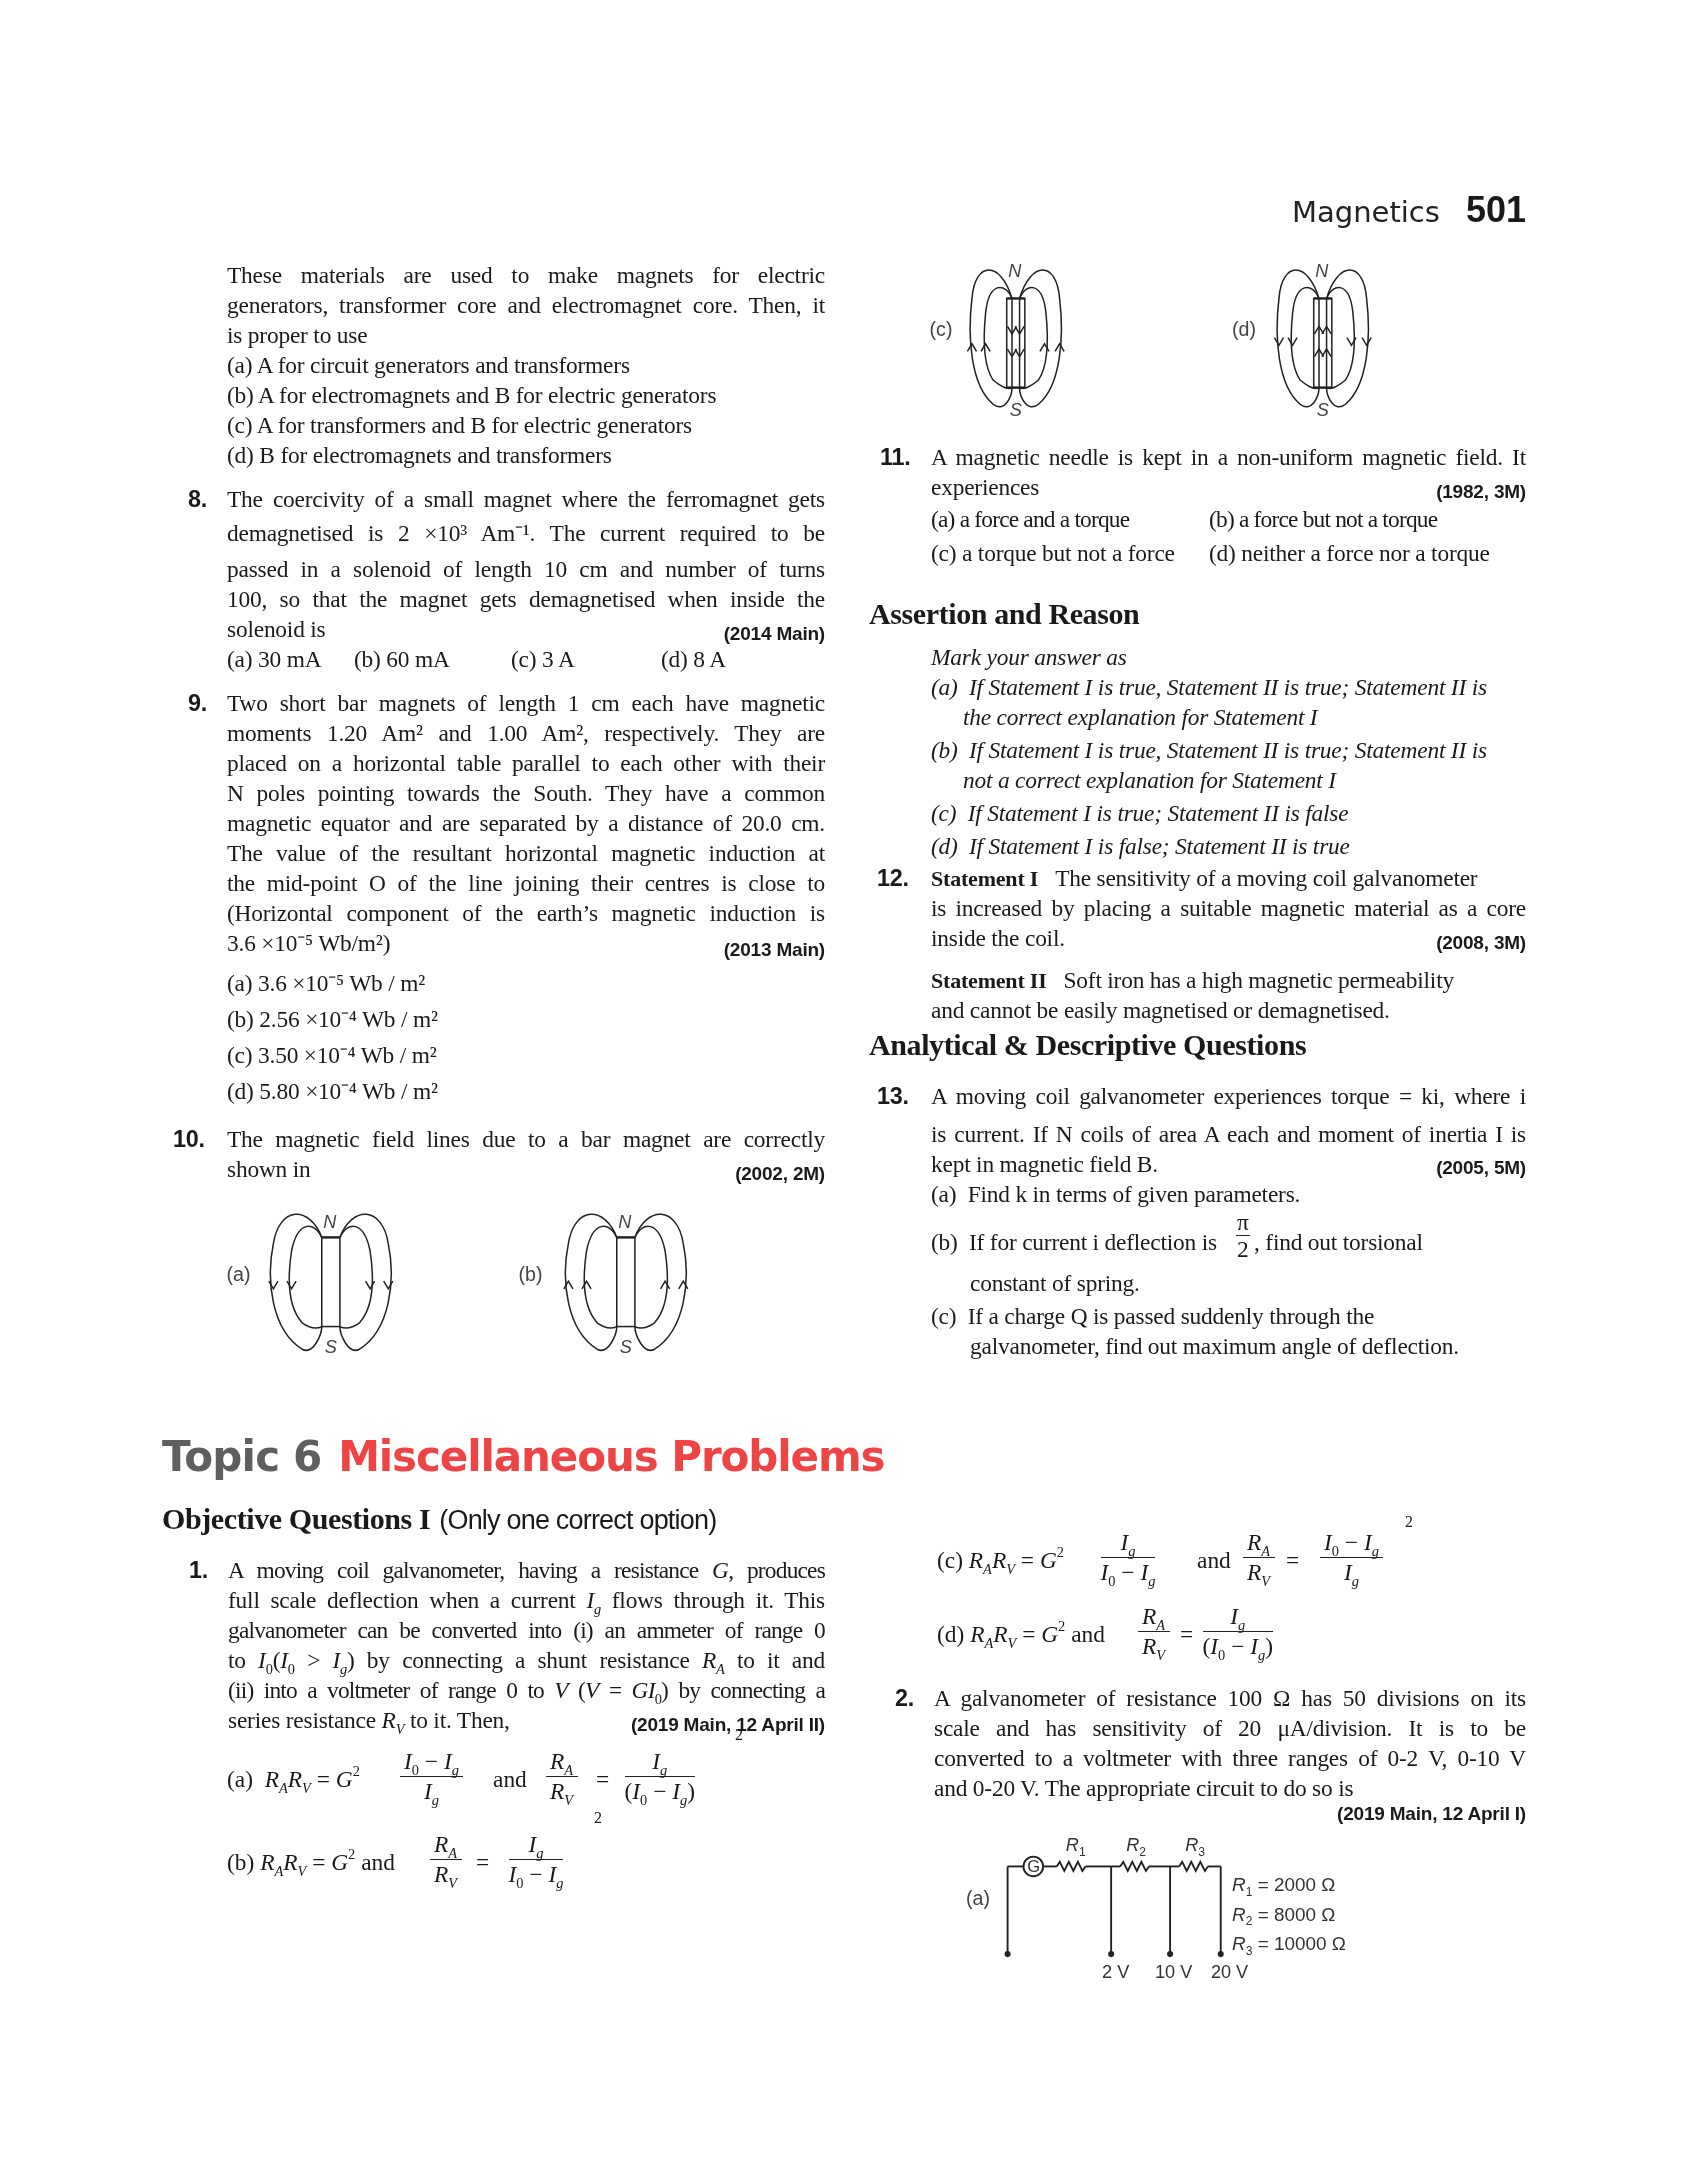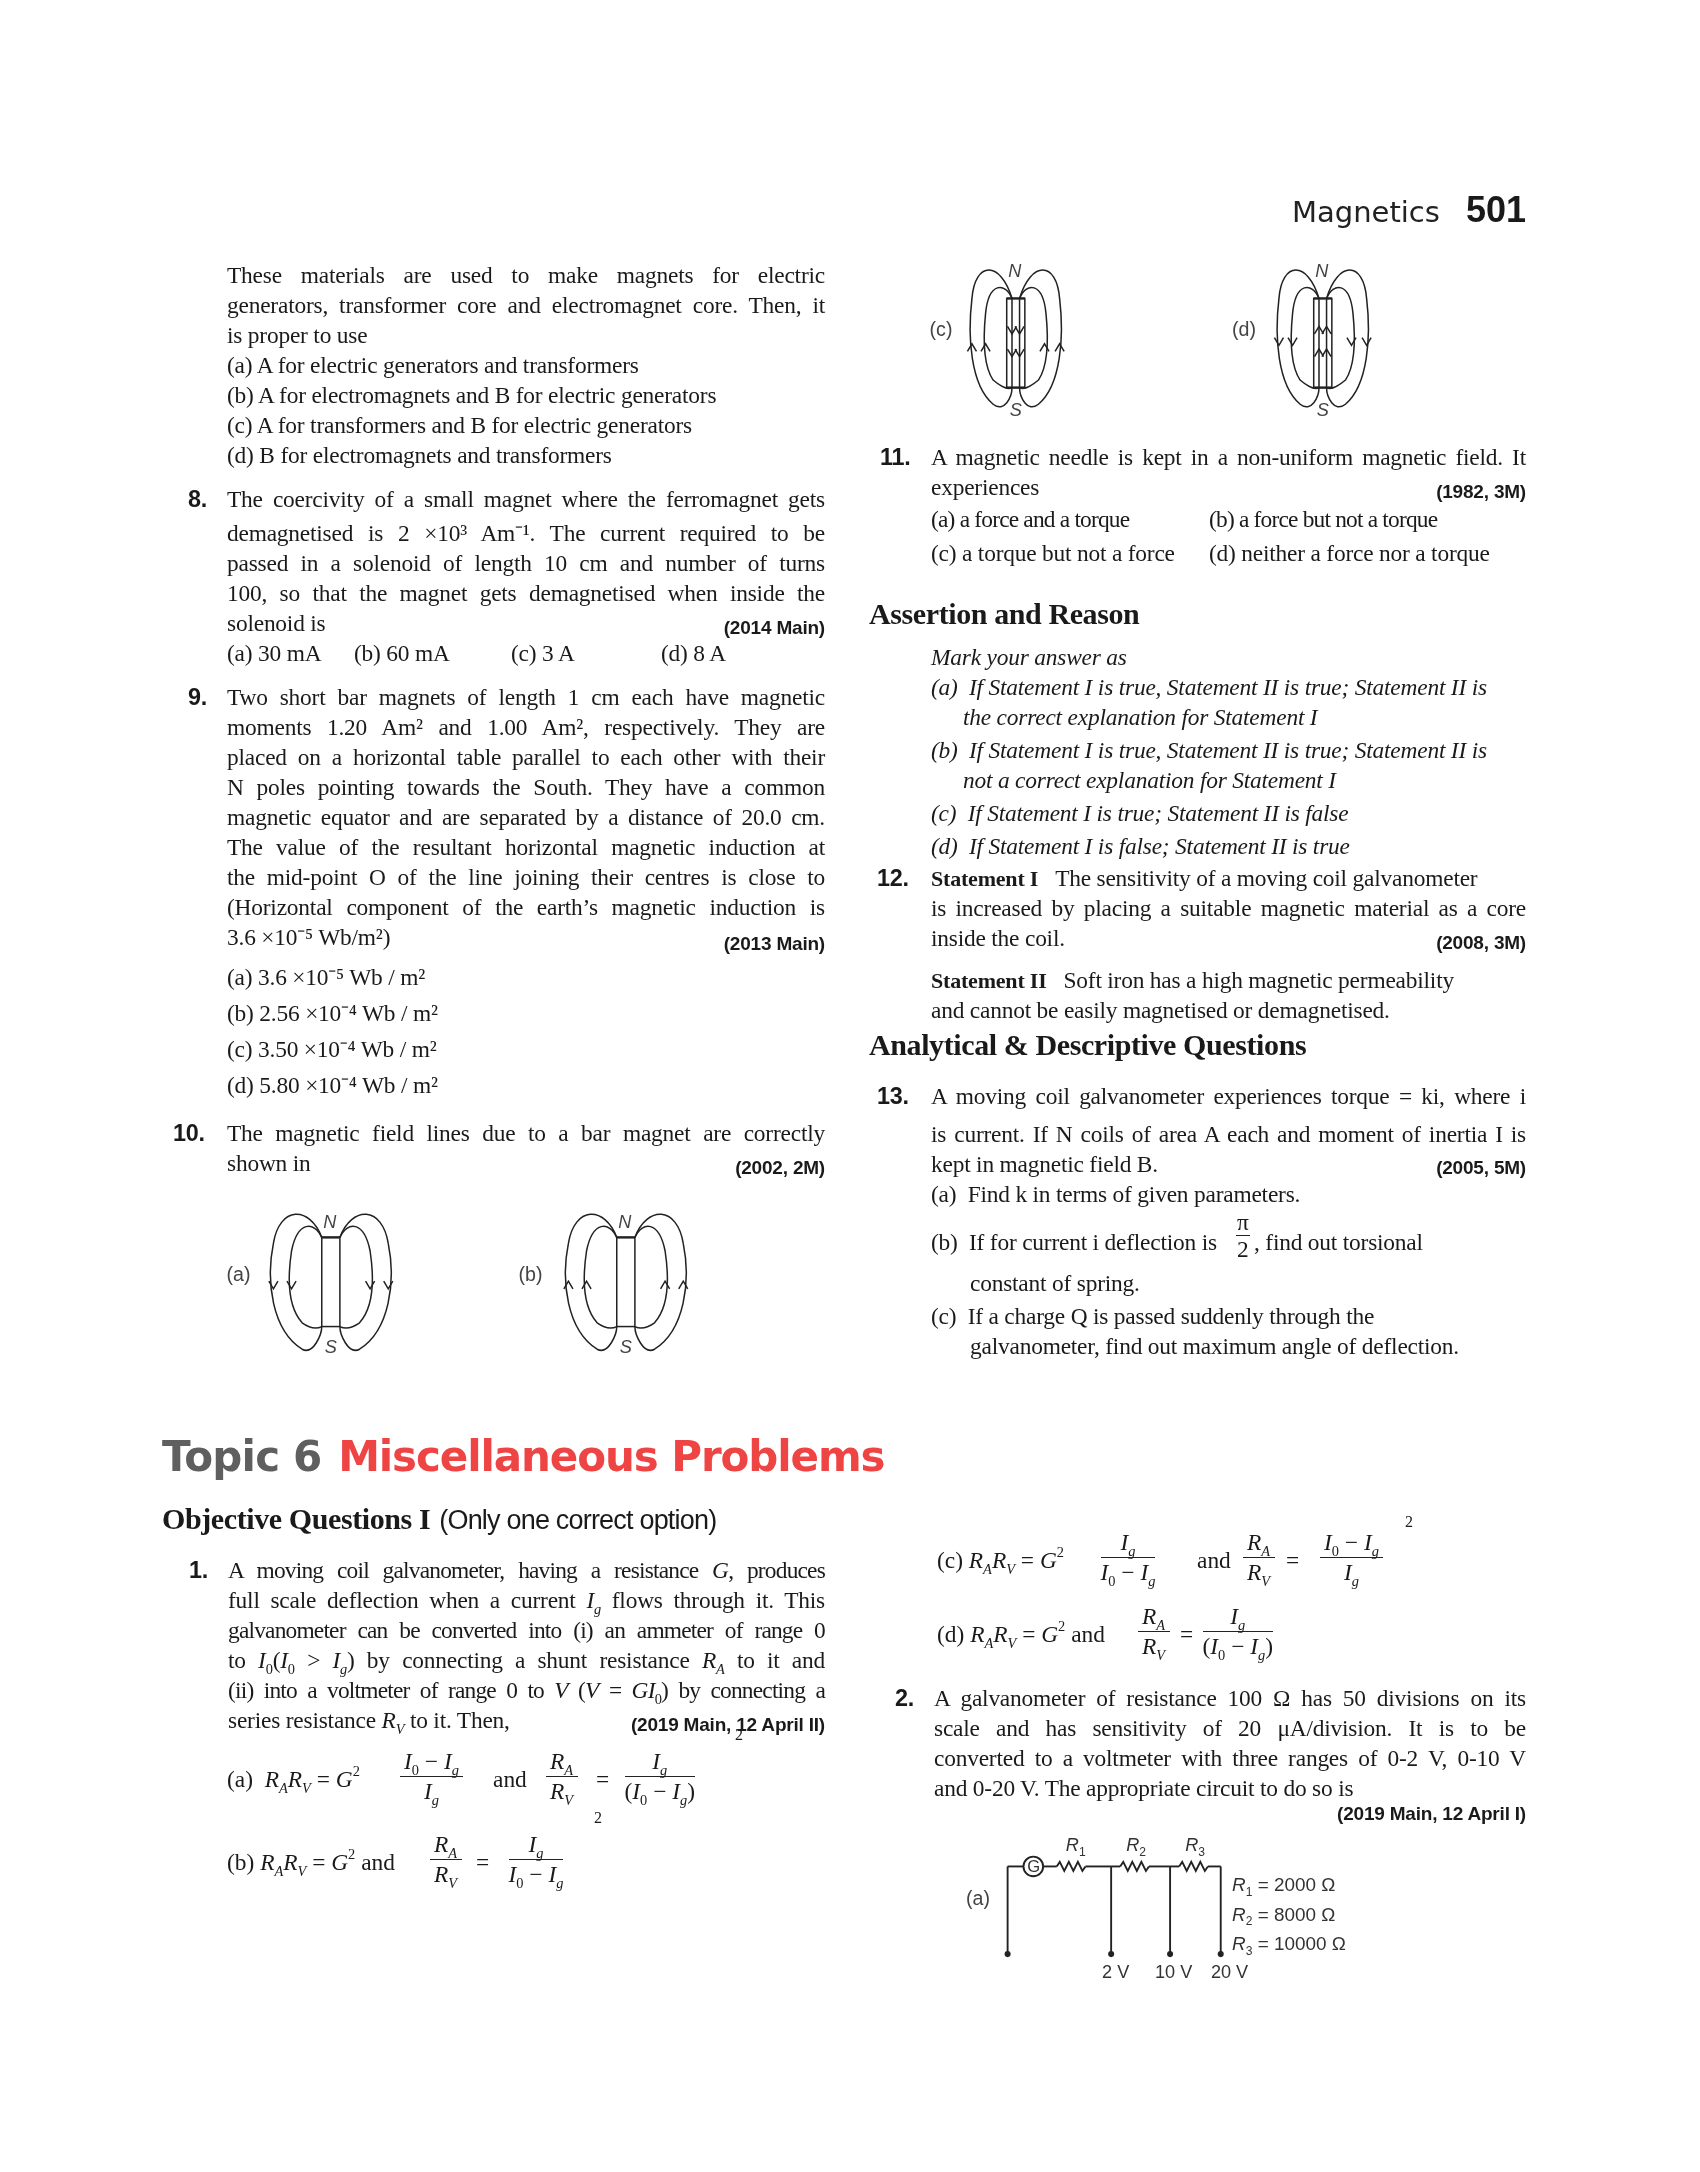--- a/index.html
+++ b/index.html
@@ -34,31 +34,31 @@
   <span class="header-title">Magnetics</span>
   <span class="header-page">501</span>
 </div>
 
 <div class="abs body-text" style="left:227px; top:260px; width:598px;">
 
   <div>
     <div class="line just">These materials are used to make magnets for electric</div>
     <div class="line just">generators, transformer core and electromagnet core. Then, it</div>
     <div class="line">is proper to use</div>
-    <div class="line"><span>(a)</span> <span>A for electric generators and transformers</span></div>
+    <div class="line"><span>(a)</span> <span>A for circuit generators and transformers</span></div>
     <div class="line"><span>(b)</span> <span>A for electromagnets and B for electric generators</span></div>
     <div class="line"><span>(c)</span> <span>A for transformers and B for electric generators</span></div>
     <div class="line"><span>(d)</span> <span>B for electromagnets and transformers</span></div>
   </div>
 
   <div style="position:relative; margin-top:13.6px;">
     <span class="qnum" style="left:-39px; top:0;">8.</span>
     <div class="line just">The coercivity of a small magnet where the ferromagnet gets</div>
     <div class="line just" style="margin-top:4.5px;">demagnetised is 2 ×10³ Am⁻¹. The current required to be</div>
-    <div class="line just" style="">passed in a solenoid of length 10 cm and number of turns</div>
+    <div class="line just" style="margin-top:6px;">passed in a solenoid of length 10 cm and number of turns</div>
     <div class="line just">100, so that the magnet gets demagnetised when inside the</div>
     <div class="line"><span>solenoid is</span><span class="tag" style="top:4.5px;">(2014 Main)</span></div>
     <div class="line">
       <span class="abs" style="left:0;"><span>(a)</span> <span>30 mA</span></span>
       <span class="abs" style="left:127px;"><span>(b)</span> <span>60 mA</span></span>
       <span class="abs" style="left:284px;"><span>(c)</span> <span>3 A</span></span>
       <span class="abs" style="left:434px;"><span>(d)</span> <span>8 A</span></span>
     </div>
   </div>
 

